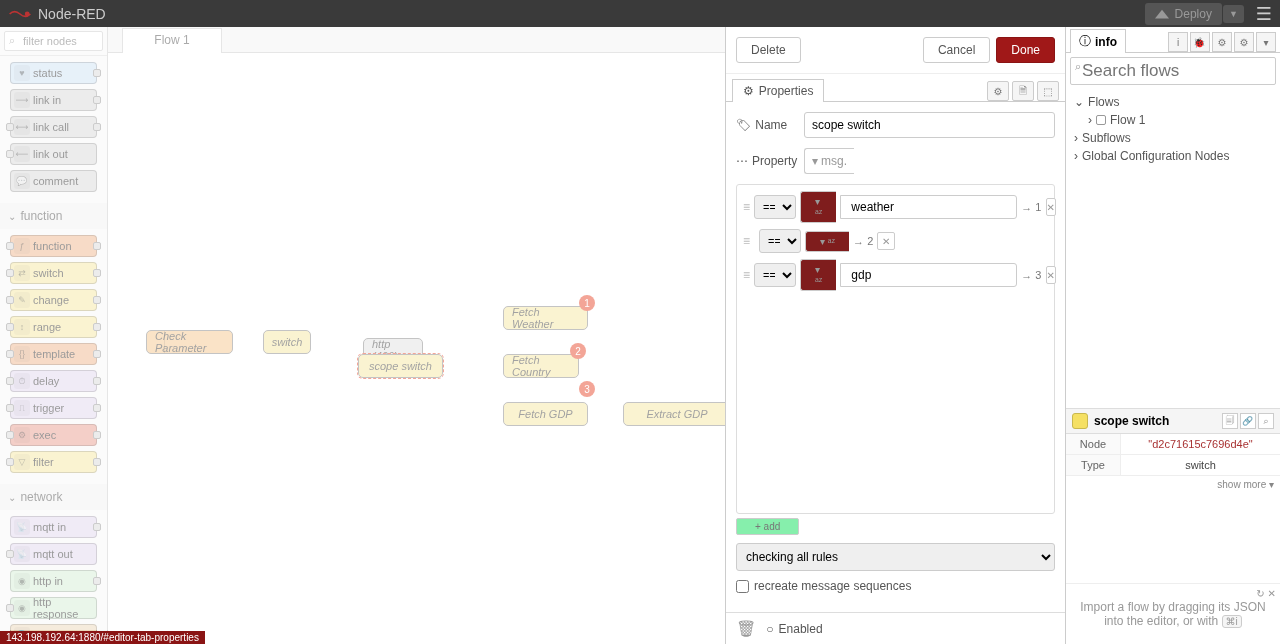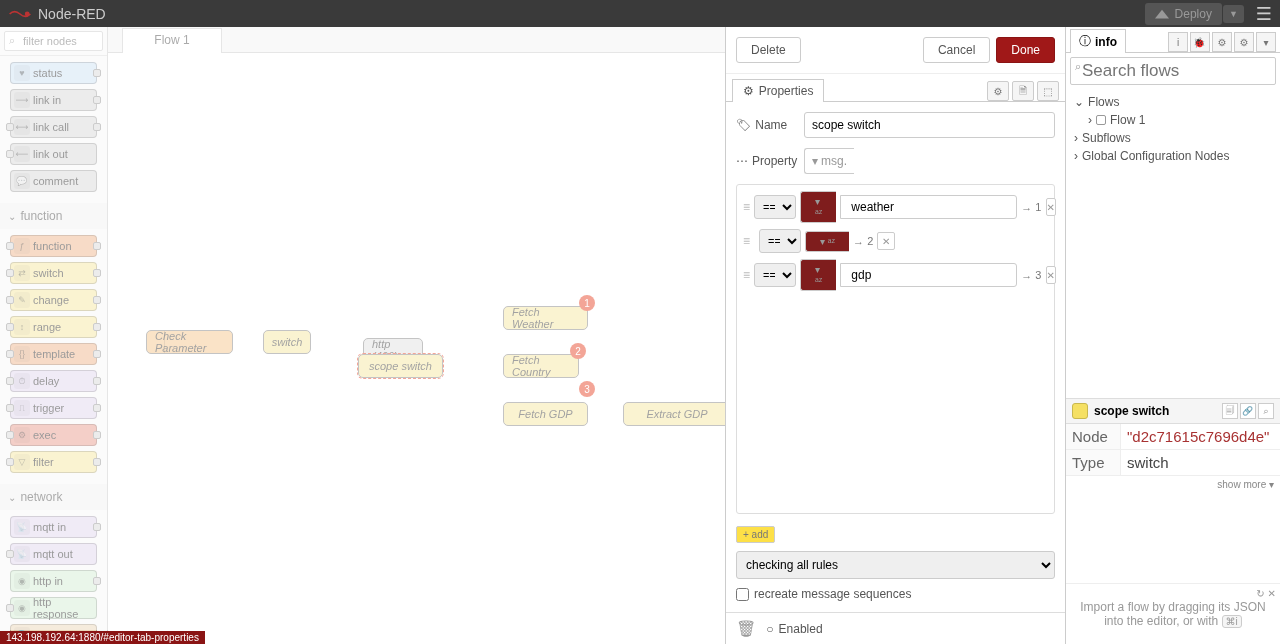--- a/index.html
+++ b/index.html
@@ -69,42 +69,42 @@
 .prop-prefix { border: 1px solid #ccc; border-right: none; padding: 5px 7px; font-size: 12px; background: #fff; border-radius: 3px 0 0 3px; color: #999; display: flex; align-items: center; gap: 3px; }
 .prop-input input { border-radius: 0 3px 3px 0; }
 .rules { border: 1px solid #ddd; border-radius: 3px; padding: 6px; min-height: 330px; background: #fff; }
 .rule { display: flex; align-items: center; gap: 4px; margin-bottom: 6px; }
 .rule .grip { color: #bbb; cursor: move; font-size: 12px; width: 12px; }
 .rule select { padding: 4px; font-size: 11px; border: 1px solid #ccc; border-radius: 3px; width: 42px; }
 .rule .type-pre { border: 1px solid #ccc; padding: 4px 14px; font-size: 10px; background: #7f1d1d; border-radius: 3px 0 0 3px; color: #999; border-right: none; }
 .rule input { flex: 1; padding: 4px 10px; font-size: 12px; border: 1px solid #ccc; border-radius: 0 3px 3px 0; }
 .rule .arrow { font-size: 11px; color: #777; white-space: nowrap; }
 .rule .del { width: 18px; height: 18px; border: 1px solid #ccc; background: #fff; font-size: 10px; color: #999; border-radius: 2px; cursor: pointer; }
-.add-btn { font-size: 10px; color: #777; border: 1px solid #ccc; background: #fde047; padding: 2px 6px; border-radius: 2px; margin-top: 12px; cursor: pointer; }
+.add-btn { font-size: 10px; color: #777; border: 1px solid #ccc; background: #86efac; padding: 2px 18px; border-radius: 2px; margin-top: 4px; cursor: pointer; }
 .mode-select { width: 100%; padding: 5px; font-size: 12px; border: 1px solid #ccc; border-radius: 3px; margin-top: 8px; }
 .recreate { display: flex; align-items: center; gap: 5px; font-size: 12px; color: #555; margin-top: 8px; }
 .edit-footer { border-top: 1px solid #ddd; padding: 6px 10px; display: flex; align-items: center; gap: 10px; }
 .edit-footer .enabled { font-size: 12px; color: #555; display: flex; align-items: center; gap: 5px; }
 
 
 .sidebar { width: 215px; background: #fff; border-left: 1px solid #ccc; display: flex; flex-direction: column; }
 .sb-tabs { display: flex; border-bottom: 1px solid #ccc; height: 26px; align-items: flex-end; padding: 0 4px; }
 .sb-tab { border: 1px solid #ccc; border-bottom: none; padding: 3px 8px; font-size: 12px; background: #fff; display: flex; align-items: center; gap: 4px; position: relative; top: 1px; }
 .sb-icons { margin-left: auto; display: flex; gap: 2px; }
 .sb-icons button { width: 20px; height: 20px; border: 1px solid #ccc; background: #f5f5f5; font-size: 10px; cursor: pointer; color: #777; }
 .sb-search { padding: 4px; }
 .sb-search input { width: 100%; padding: 3px 5px 3px 11px; font-size: 17px; border: 1px solid #ccc; border-radius: 2px; }
 .sb-tree { padding: 4px 8px; font-size: 12px; color: #555; }
 .sb-tree-item { padding: 2px 0; display: flex; align-items: center; gap: 4px; cursor: pointer; }
 .sb-tree-item.indent1 { padding-left: 14px; }
 .sb-node-header { background: #f5f5f5; border-top: 1px solid #ddd; border-bottom: 1px solid #ddd; padding: 4px 6px; display: flex; align-items: center; gap: 6px; font-size: 12px; }
 .sb-node-badge { width: 16px; height: 16px; background: #f5e063; border: 1px solid #c9b84e; border-radius: 3px; }
 .sb-node-icons { margin-left: auto; display: flex; gap: 2px; }
 .sb-node-icons span { width: 16px; height: 16px; border: 1px solid #ccc; background: #fff; font-size: 9px; display: flex; align-items: center; justify-content: center; cursor: pointer; color: #888; }
-.sb-props { font-size: 15px; }
+.sb-props { font-size: 11px; text-align: center; }
 .sb-props-row { display: flex; border-bottom: 1px solid #eee; }
 .sb-props-row .k { width: 55px; padding: 4px 6px; color: #666; background: #fafafa; border-right: 1px solid #eee; }
 .sb-props-row .v { flex: 1; padding: 4px 6px; color: #444; }
 .sb-props-row .v.id { color: #a83232; }
 .show-more { text-align: right; padding: 3px 6px; font-size: 10px; color: #888; cursor: pointer; }
 .sb-hint { margin-top: auto; padding: 16px 10px; text-align: center; font-size: 12px; color: #999; border-top: 1px solid #eee; position: relative; }
 .sb-hint-icons { position: absolute; top: 4px; right: 4px; display: flex; gap: 3px; }
 .sb-hint-icons span { font-size: 10px; color: #999; cursor: pointer; }
 .kbd { display: inline-block; border: 1px solid #ccc; border-radius: 3px; padding: 0 3px; font-size: 10px; background: #f5f5f5; }
 

